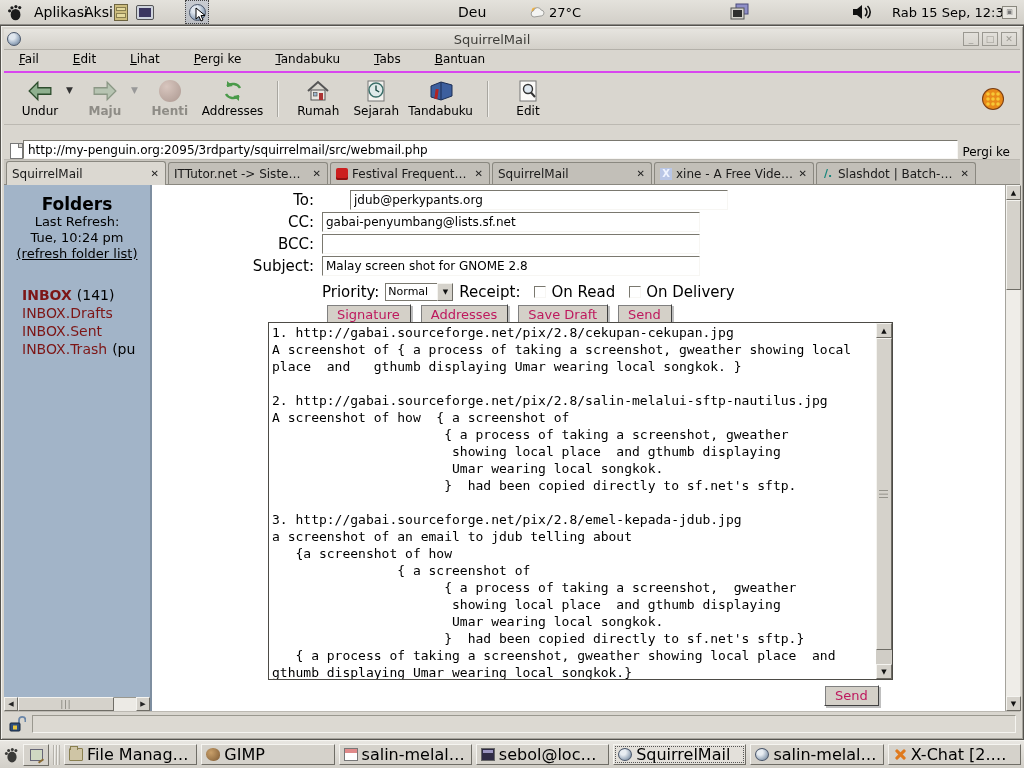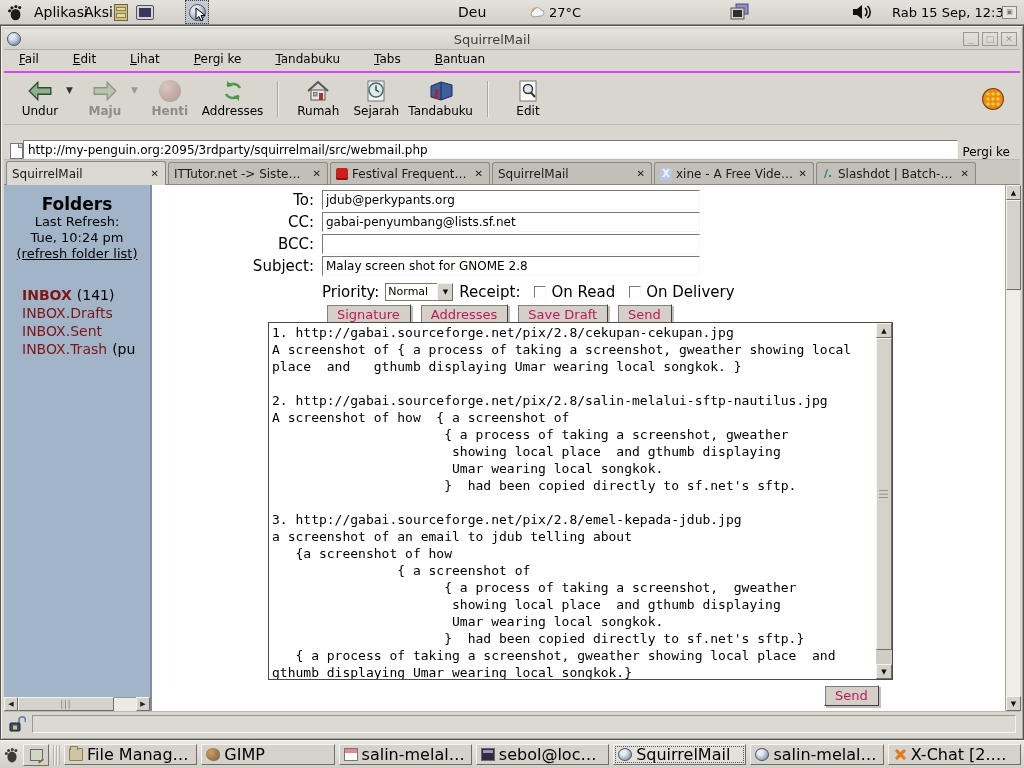--- a/index.html
+++ b/index.html
@@ -383,21 +383,21 @@
             </span>
           <span class="hs-track"></span>
           <span class="hs-btn raised">▶</span>
         </div>
       </div>
 
       <div class="main">
         <div class="f-row" style="top:5px;">
             <span class="f-label">To:</span>
           </div>
-        <input class="f-input sunken" style="top: 5px;" type="text" value="jdub@perkypants.org">
+        <input class="f-input sunken" style="top: 5px; margin-left: 28px;" type="text" value="jdub@perkypants.org">
         <div class="f-row" style="top:27px;">
             <span class="f-label">CC:</span>
           </div>
         <input class="f-input sunken" style="top: 27px;" type="text" value="gabai-penyumbang@lists.sf.net">
         <div class="f-row" style="top:49px;">
             <span class="f-label">BCC:</span>
           </div>
         <input class="f-input sunken" style="top: 49px;" type="text">
         <div class="f-row" style="top:71px;">
             <span class="f-label">Subject:</span>

